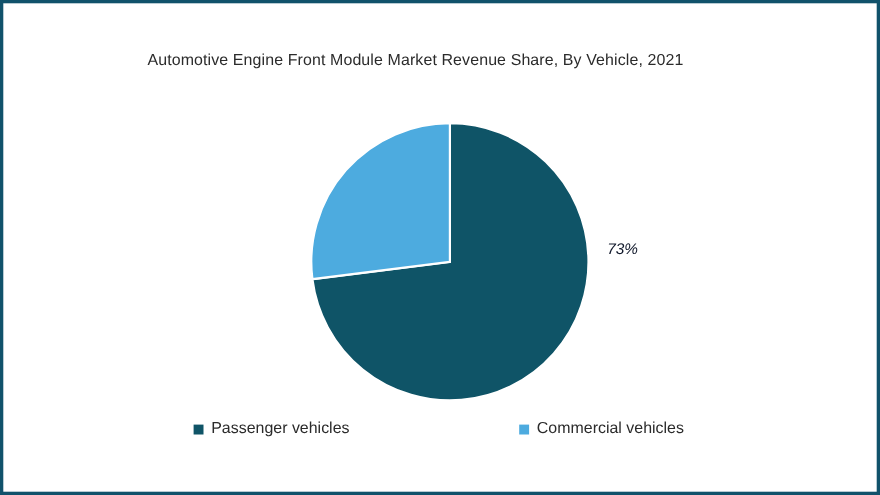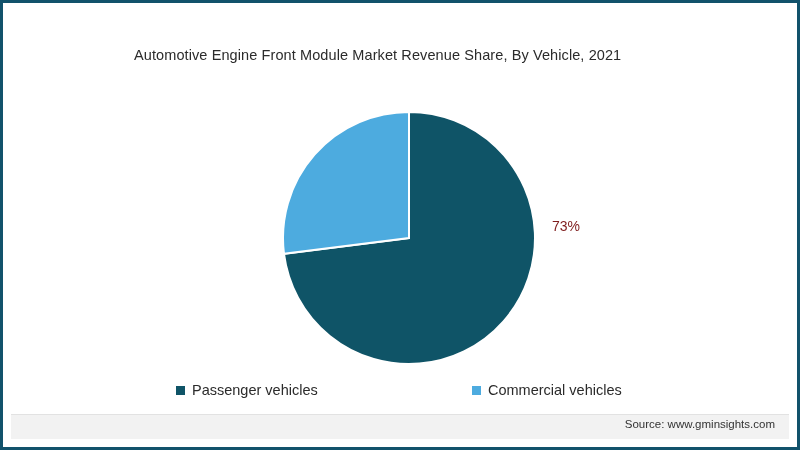--- a/index.html
+++ b/index.html
@@ -49,22 +49,23 @@
   #pie-svg {
     display: block;
     width: 258px;
     height: 258px;
   }
   #pct-label {
     position: absolute;
     left: 545px;
     top: 211px;
     font-size: 14px;
-    color: #7f1d1d;
+    color: #0f172a;
     white-space: nowrap;
+    font-style: italic;
   }
   #legend {
     position: absolute;
     left: 0;
     top: 372px;
     width: 800px;
     height: 22px;
   }
   .legend-item {
     position: absolute;
@@ -127,18 +128,15 @@
       <div class="legend-item second">
         <span class="legend-swatch" style="background: rgb(77, 171, 223);"></span>
         <span class="legend-text">Commercial vehicles</span>
       </div>
       <div class="legend-item first">
         <span class="legend-swatch" style="background: rgb(15, 84, 103);"></span>
         <span class="legend-text">Passenger vehicles</span>
       </div>
     </div>
 
-    <div id="source-bar">
-      <div id="source-text">Source: www.gminsights.com</div>
-    </div>
 
   </div>
 </div>
 
 </body></html>

